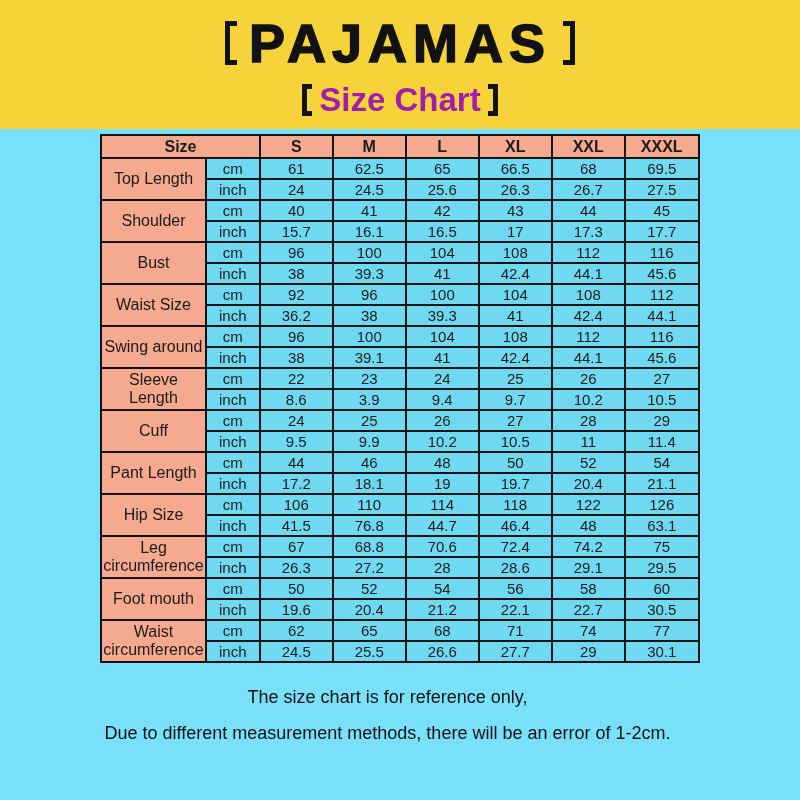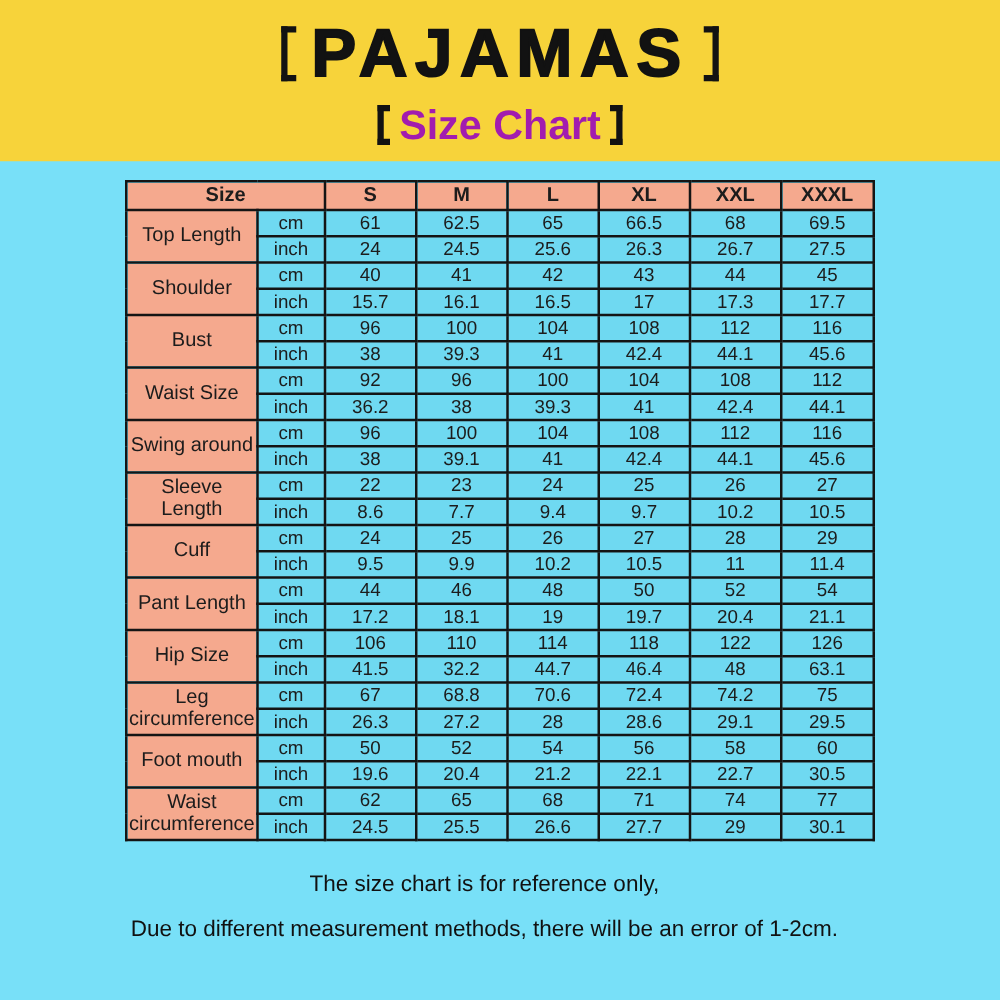--- a/index.html
+++ b/index.html
@@ -39,21 +39,21 @@
   }
   .subtitle-text {
     font-size: 33px;
     font-weight: 700;
     color: #a21caf;
     line-height: 1;
   }
   table.size-chart {
     border-collapse: collapse;
     table-layout: fixed;
-    margin: 15px auto 0 auto;
+    margin: 5px auto 0 auto;
   }
   table.size-chart th, table.size-chart td {
     border: 2px solid var(--border, #141414);
     text-align: center;
     vertical-align: middle;
     color: #1c1c1c;
     height: 21px;
     padding: 0 1px;
     overflow: hidden;
   }
@@ -228,21 +228,21 @@
         <td class="value-cell">22</td>
         <td class="value-cell">23</td>
         <td class="value-cell">24</td>
         <td class="value-cell">25</td>
         <td class="value-cell">26</td>
         <td class="value-cell">27</td>
       </tr>
       <tr>
         <td class="unit-cell">inch</td>
         <td class="value-cell">8.6</td>
-        <td class="value-cell">7.7</td>
+        <td class="value-cell">3.9</td>
         <td class="value-cell">9.4</td>
         <td class="value-cell">9.7</td>
         <td class="value-cell">10.2</td>
         <td class="value-cell">10.5</td>
       </tr>
       <tr>
         <td class="name-cell" rowspan="2">Cuff</td>
         <td class="unit-cell">cm</td>
         <td class="value-cell">24</td>
         <td class="value-cell">25</td>
@@ -285,21 +285,21 @@
         <td class="value-cell">106</td>
         <td class="value-cell">110</td>
         <td class="value-cell">114</td>
         <td class="value-cell">118</td>
         <td class="value-cell">122</td>
         <td class="value-cell">126</td>
       </tr>
       <tr>
         <td class="unit-cell">inch</td>
         <td class="value-cell">41.5</td>
-        <td class="value-cell">32.2</td>
+        <td class="value-cell">76.8</td>
         <td class="value-cell">44.7</td>
         <td class="value-cell">46.4</td>
         <td class="value-cell">48</td>
         <td class="value-cell">63.1</td>
       </tr>
       <tr>
         <td class="name-cell" rowspan="2">Leg circumference</td>
         <td class="unit-cell">cm</td>
         <td class="value-cell">67</td>
         <td class="value-cell">68.8</td>

